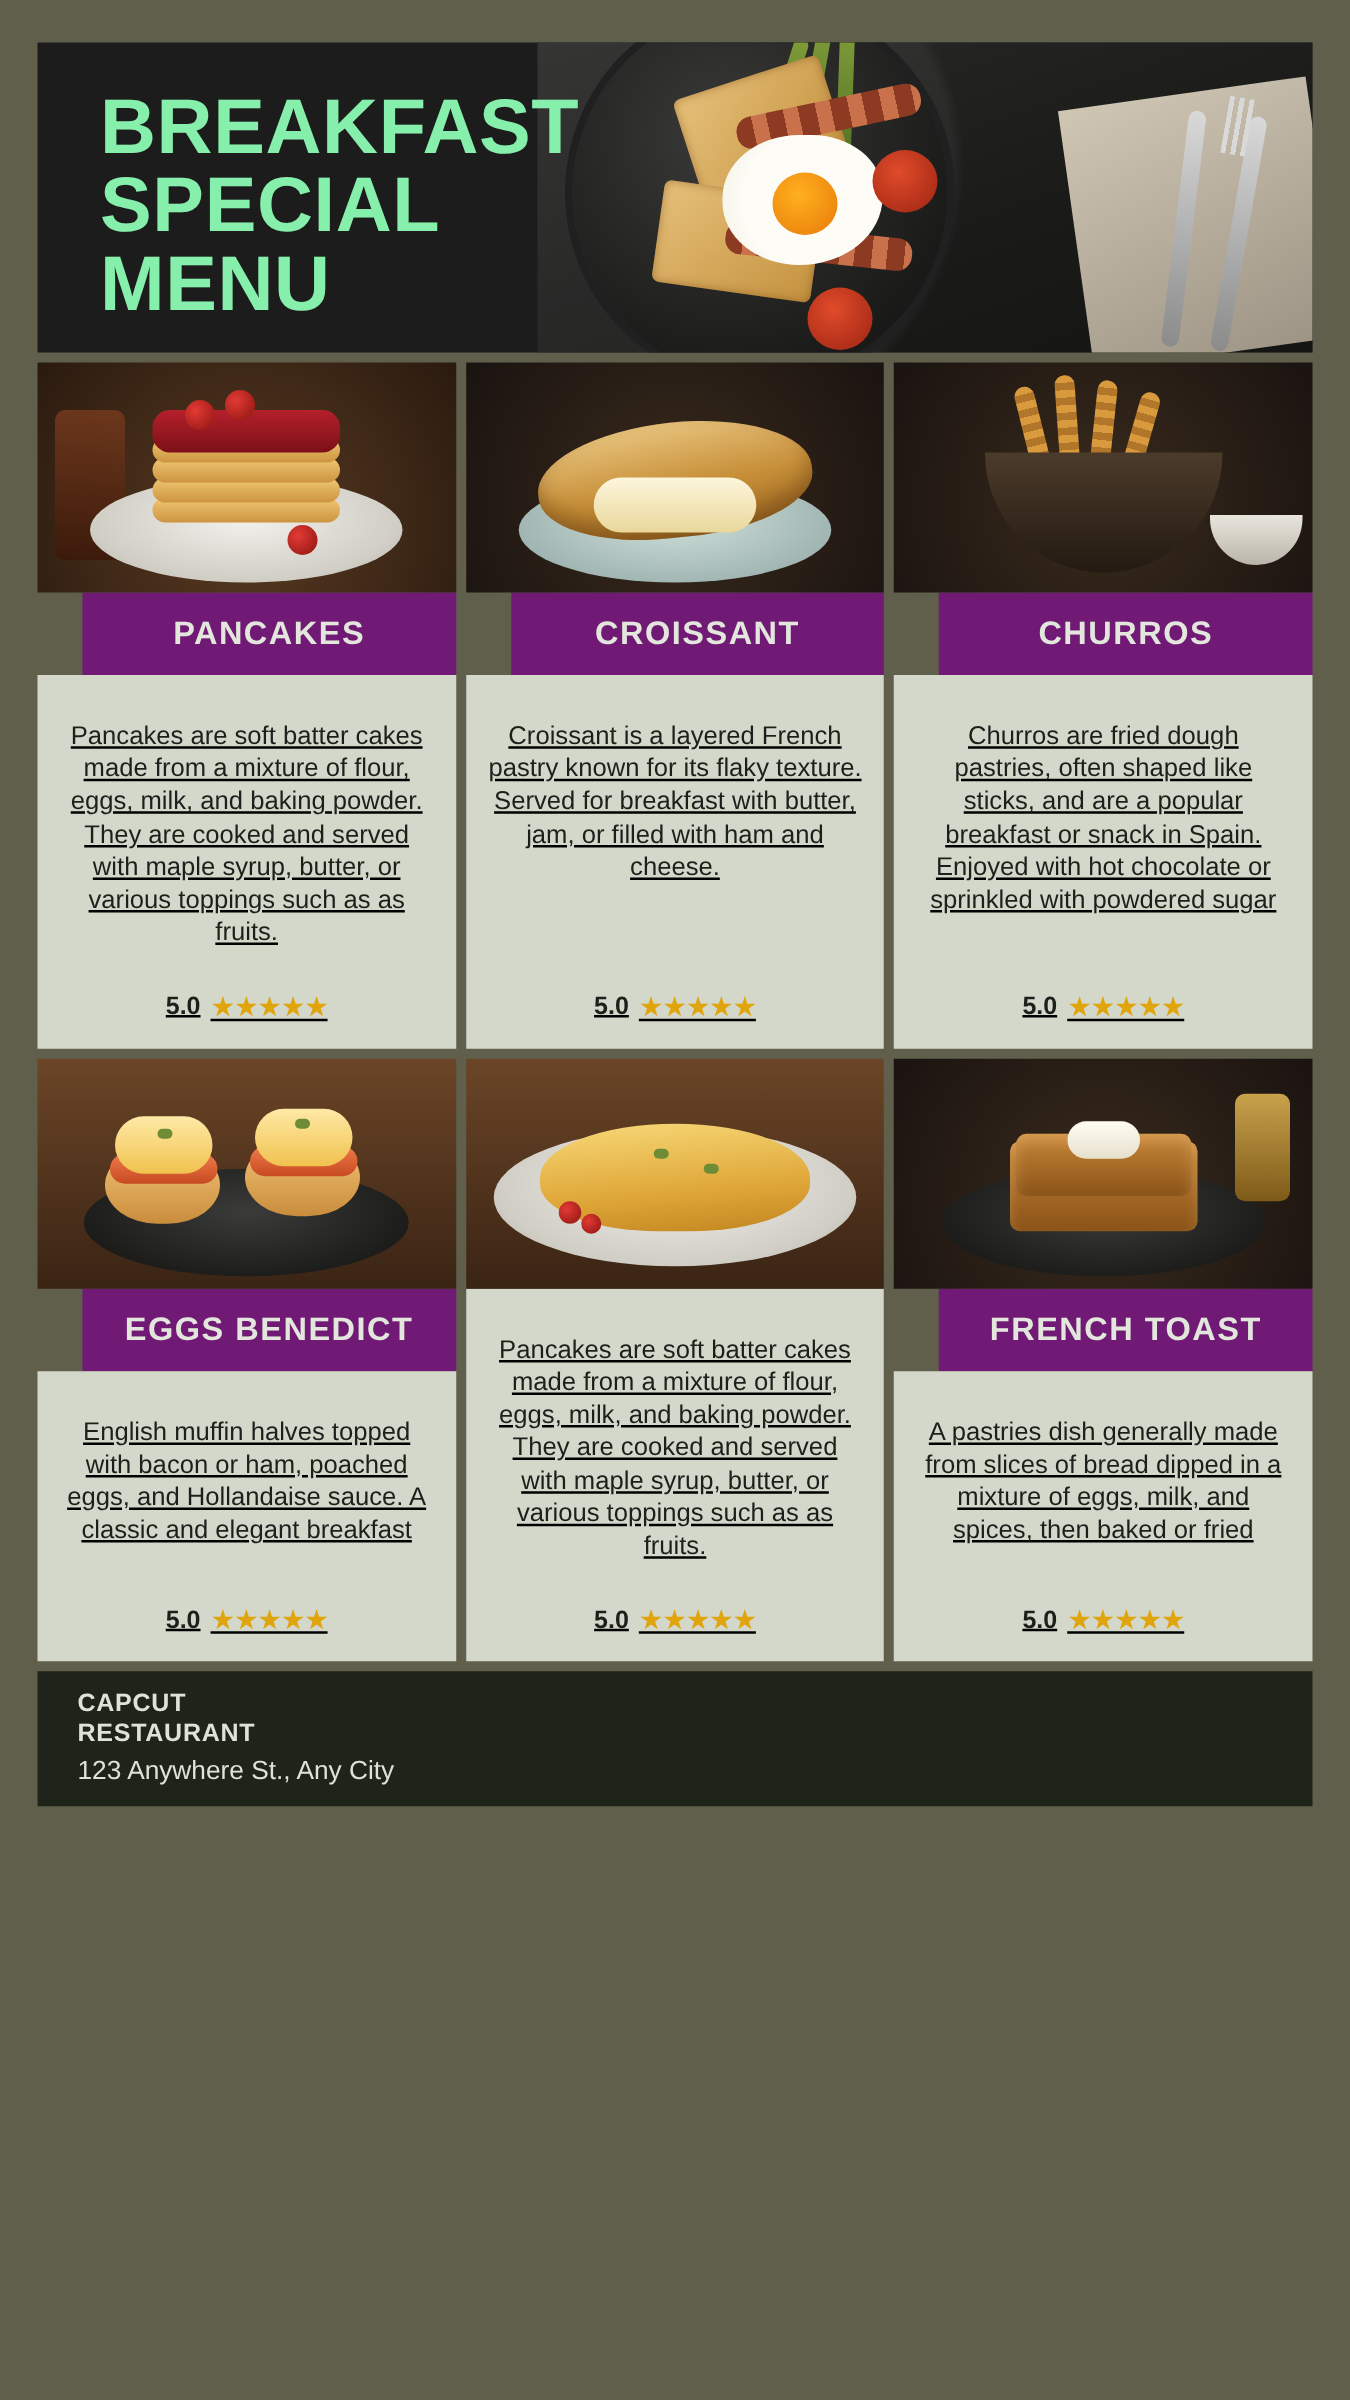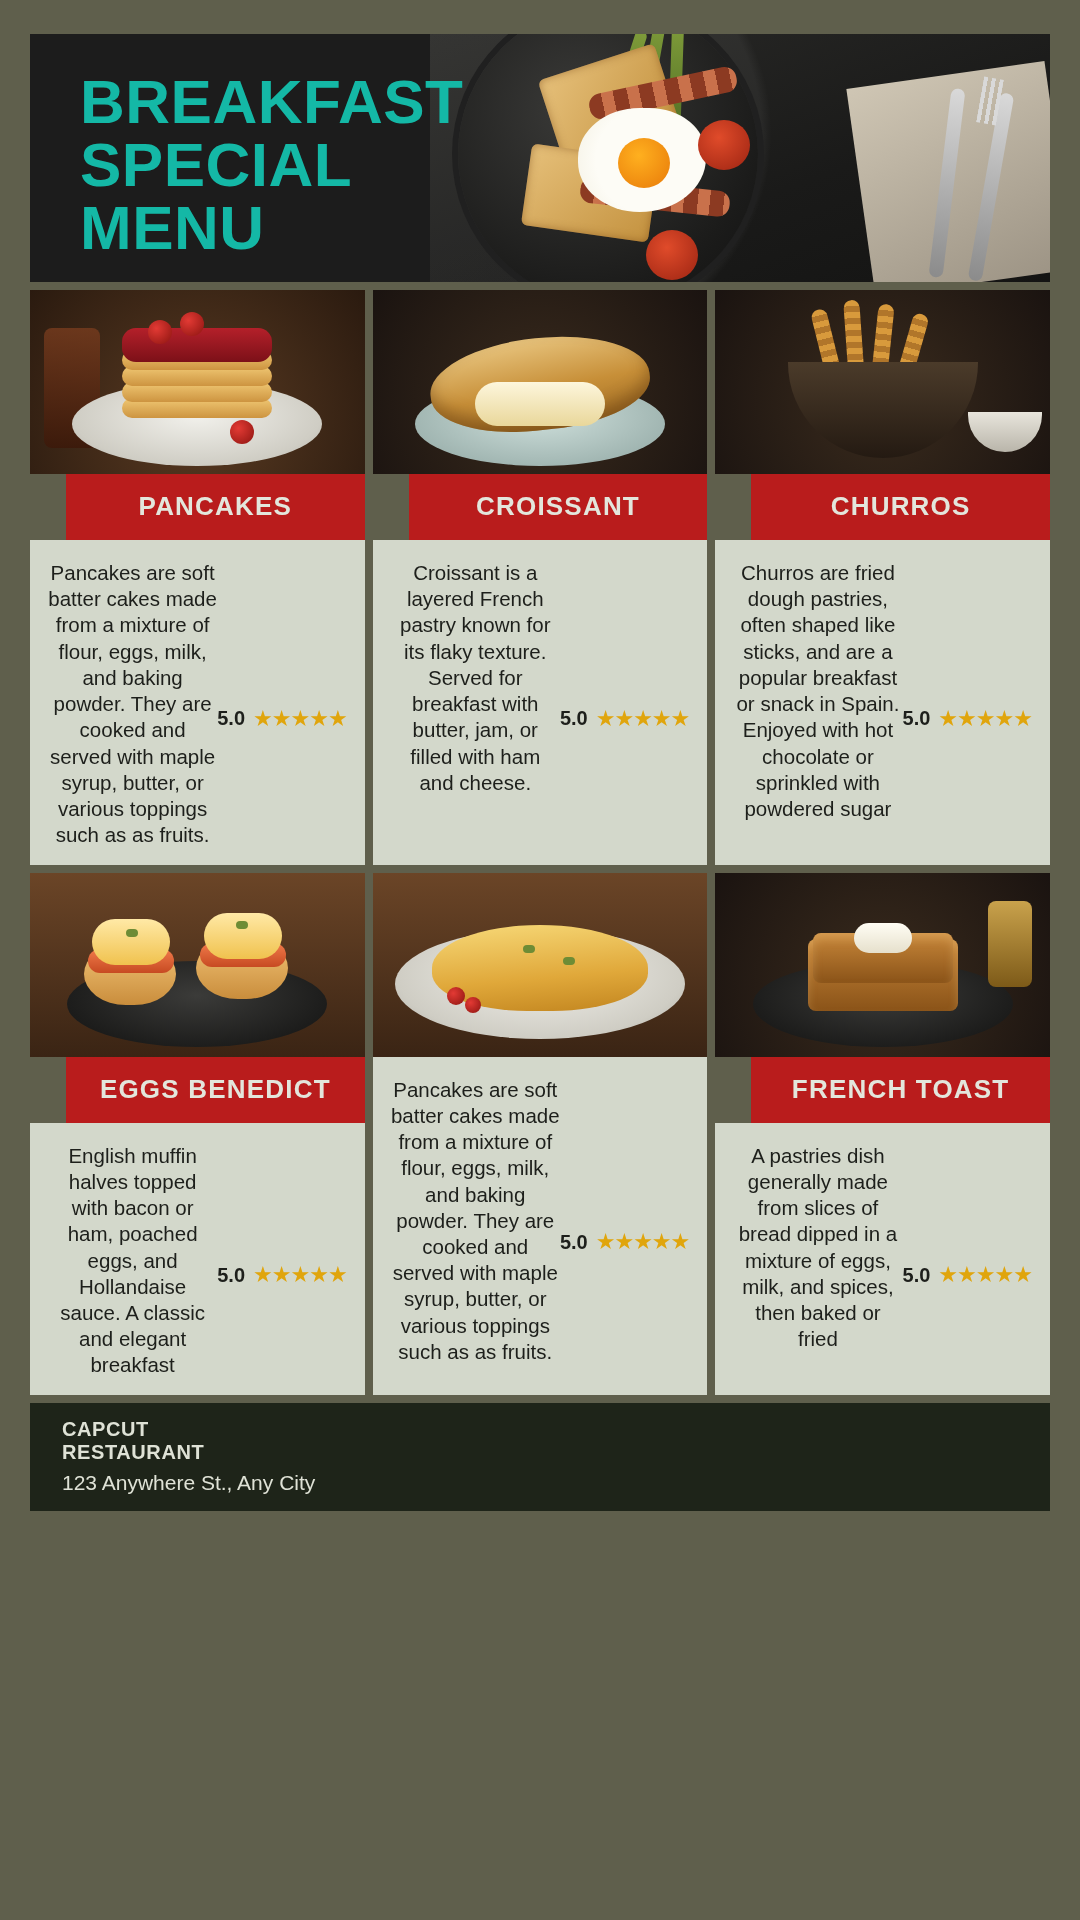--- a/index.html
+++ b/index.html
@@ -21,21 +21,21 @@
   .header {
     position: relative;
     height: 248px;
     background: #1c1c1c;
     overflow: hidden;
   }
   .header-title {
     position: absolute;
     left: 50px;
     top: 36px;
-    color: #14b8a6;
+    color: #86efac;
     font-size: 62px;
     line-height: 1.02;
     font-weight: bold;
     letter-spacing: 0.5px;
     z-index: 3;
     white-space: pre-line;
   }
   
   .header-photo {
     position: absolute;
@@ -131,35 +131,36 @@
     margin-top: 8px;
   }
   .card { display: flex; flex-direction: column; }
   .card-photo {
     height: 184px;
     position: relative;
     overflow: hidden;
     background: #2b2118;
   }
   .card-name {
-    background: #b91c1c;
+    background: #701a75;
     color: #e3e6dc;
     text-align: center;
     font-size: 26px;
     font-weight: bold;
     letter-spacing: 1.2px;
     padding: 17px 4px 18px 4px;
     margin-left: 36px;
   }
   .card-body {
     background: #d3d8cb;
     flex: 1;
-    padding: 20px 18px 16px 18px;
+    padding: 36px 18px 16px 18px;
     display: flex;
-    flex-direction: row;
+    flex-direction: column;
+    text-decoration: underline;
   }
   .card-desc {
     color: #1d1f1b;
     font-size: 20.5px;
     line-height: 1.28;
     text-align: center;
     flex: 1;
   }
   .rating {
     display: flex;

